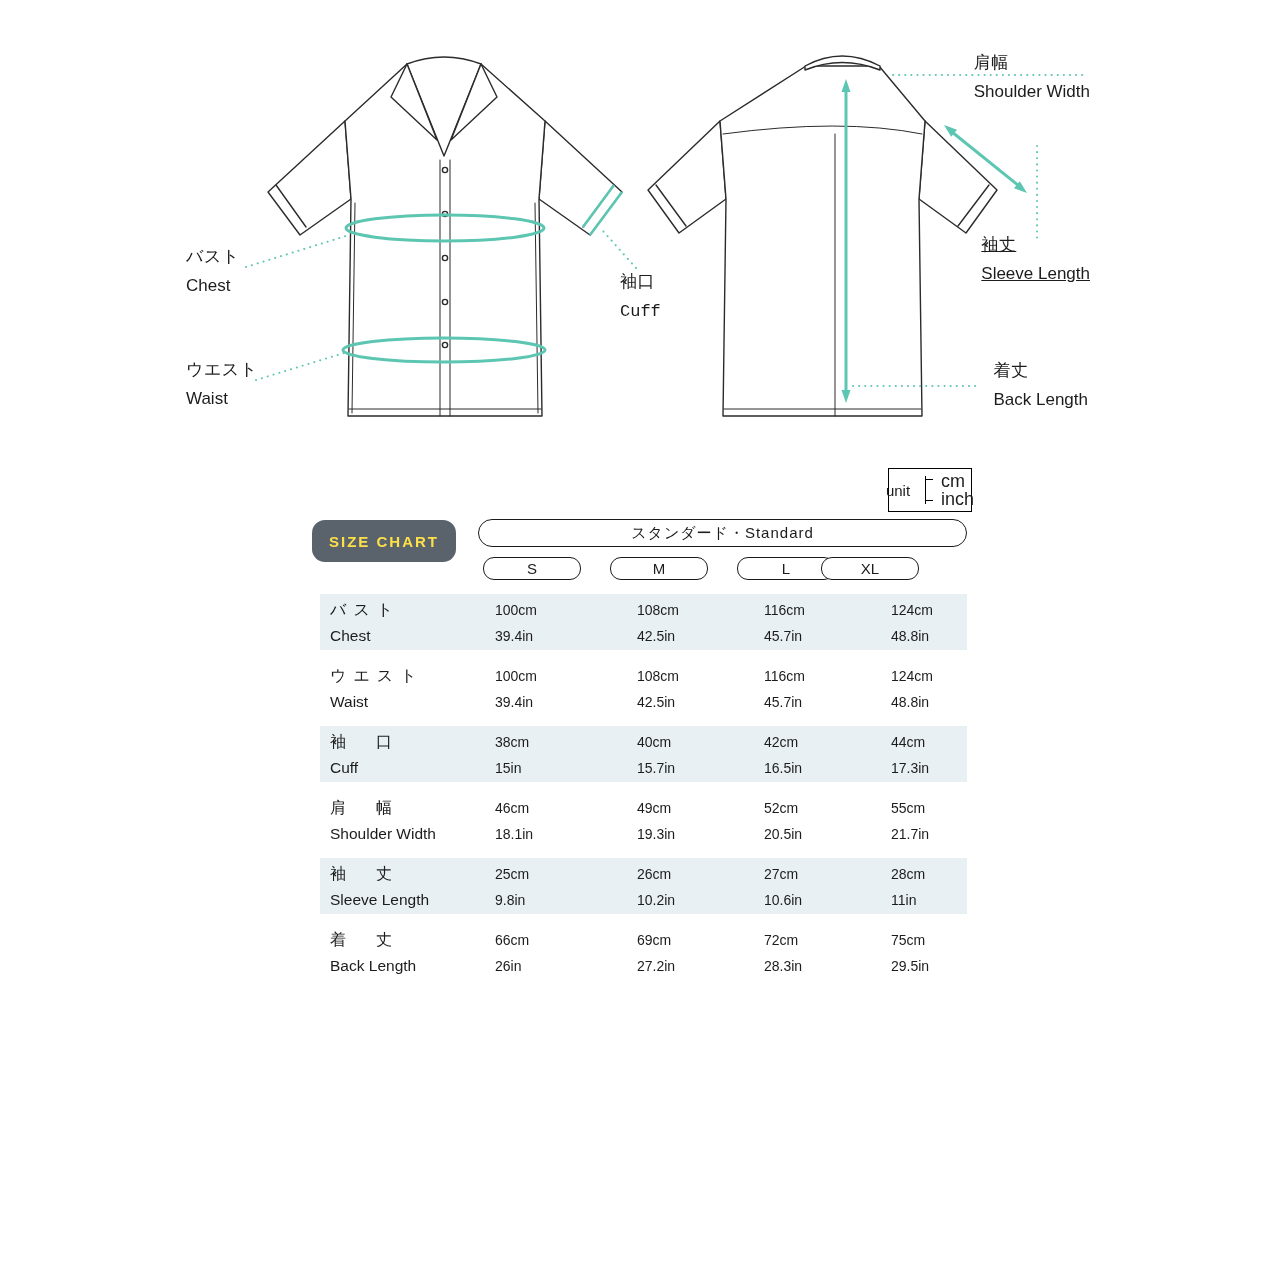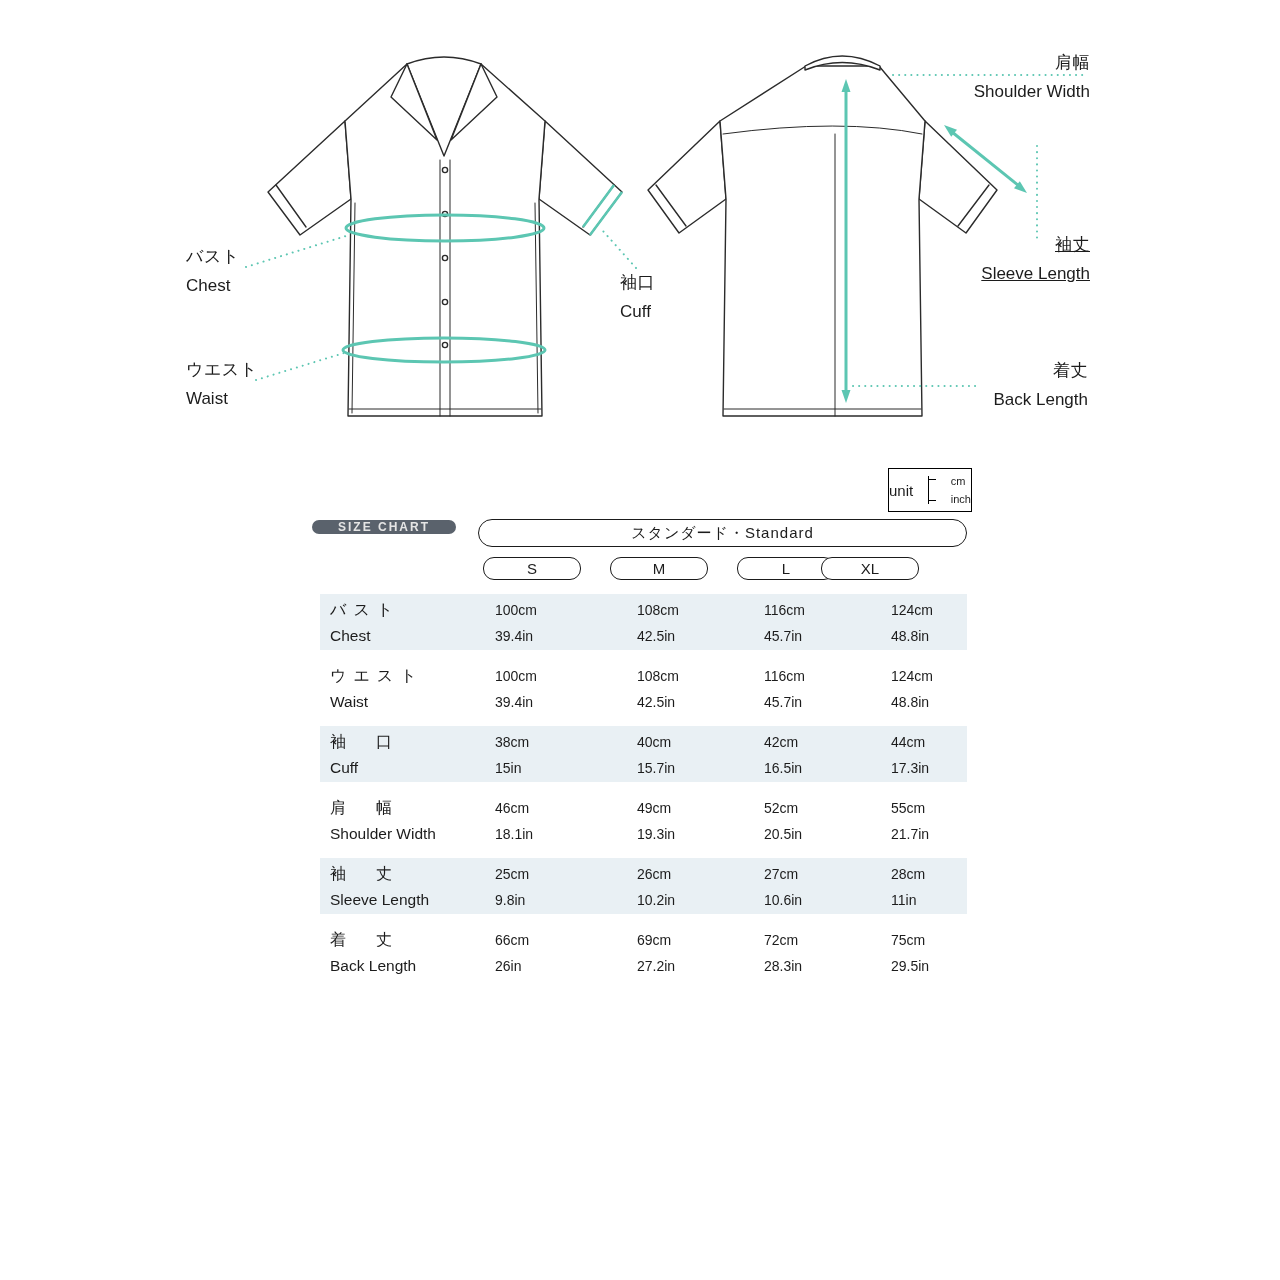--- a/index.html
+++ b/index.html
@@ -4,41 +4,41 @@
 <style>
   html,body{margin:0;padding:0;background:#fff;}
   .page{position:relative;width:1280px;height:1280px;background:#ffffff;overflow:hidden;
         font-family:"Liberation Sans","DejaVu Sans",sans-serif;color:#1c1c1c;}
 
   
   .diagram{position:absolute;left:0;top:0;width:1280px;height:460px;}
   .diagram svg{position:absolute;left:0;top:0;}
   .diag-label{position:absolute;font-size:17px;line-height:29px;letter-spacing:.5px;}
   .diag-label .en{letter-spacing:0;}
-  .diag-label.right{text-align:right;}
+  .diag-label.right{text-align:left;}
   .lab-chest{left:186px;top:242px;}
   .lab-waist{left:186px;top:355px;}
-  .lab-cuff{left:620px;top:268px;}
+  .lab-cuff{left:620px;top:268px;font-family:Liberation Mono, monospace;}
   .lab-shoulder{right:190px;top:48px;}
   .lab-sleeve{right:190px;top:230px;text-decoration:underline;}
   .lab-back{right:192px;top:356px;margin-left:28px;}
 
   
   .unit-box{position:absolute;left:888px;top:468px;width:82px;height:42px;border:1.3px solid #000;
             background:#fff;display:flex;align-items:center;justify-content:center;gap:15px;}
   .unit-word{font-size:15px;}
   .unit-bracket{width:8px;height:28px;border-left:1.2px solid #000;position:relative;}
   .unit-bracket::before,.unit-bracket::after{content:"";position:absolute;left:0;width:7px;border-top:1.2px solid #000;}
   .unit-bracket::before{top:3px;}
   .unit-bracket::after{bottom:3px;}
-  .unit-units{display:flex;flex-direction:column;justify-content:space-between;height:34px;font-size:11px;line-height:16px;}
+  .unit-units{display:flex;flex-direction:column;justify-content:space-between;height:34px;font-size:18px;line-height:16px;}
 
   
-  .title-pill{position:absolute;left:312px;top:520px;width:144px;height:14px;border-radius:13px;
-              background:var(--title-bg,#5a626c);color:#e5e5e5;font-size:12px;font-weight:bold;letter-spacing:2px;
+  .title-pill{position:absolute;left:312px;top:520px;width:144px;height:42px;border-radius:13px;
+              background:var(--title-bg,#5a626c);color:#fde047;font-size:15px;font-weight:bold;letter-spacing:2px;
               display:flex;align-items:center;justify-content:center;}
   .fit-pill{position:absolute;left:478px;top:519px;width:487px;height:26px;border:1.3px solid #1b1b1b;border-radius:14px;
             background:#fff;display:flex;align-items:center;justify-content:center;font-size:15px;letter-spacing:1px;}
   .size-pill{position:absolute;top:557px;width:96px;height:21px;border:1.3px solid #1b1b1b;border-radius:11px;
              background:#fff;display:flex;align-items:center;justify-content:center;font-size:15px;}
   .sp0{left:483px}.sp1{left:610px}.sp2{left:737px}.sp3{left:821px}
 
   
   .trow{position:absolute;left:320px;width:647px;height:56px;}
   .trow.shaded{background:var(--band,#e9f0f4);}

